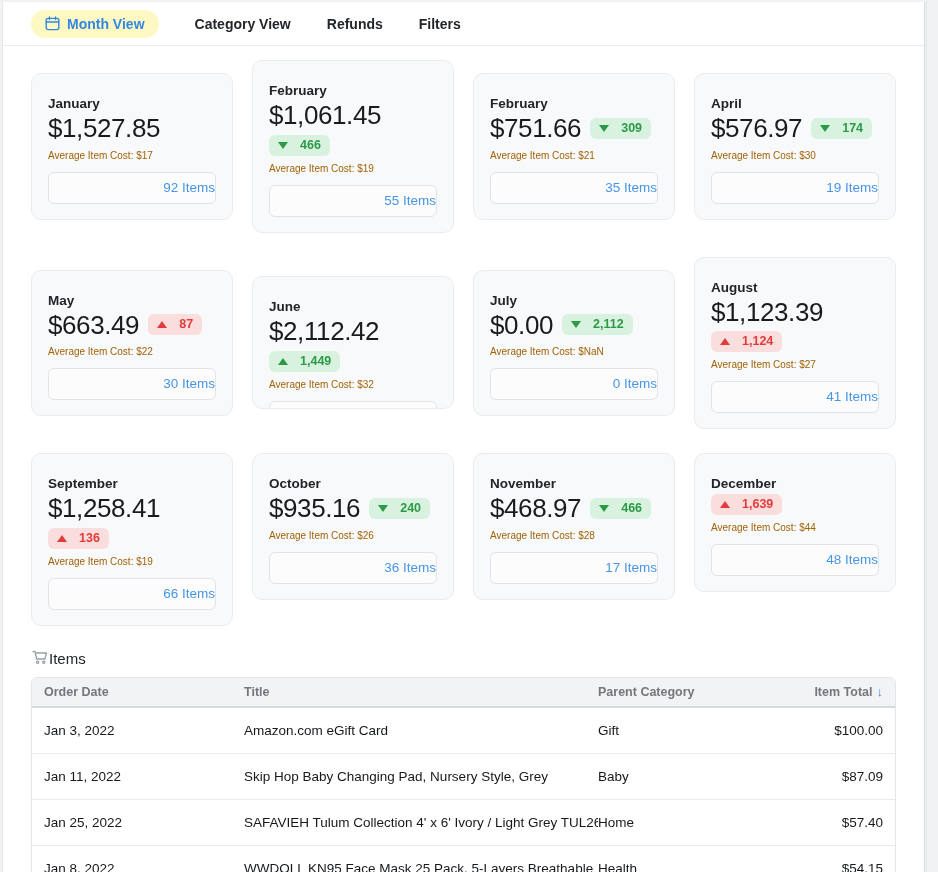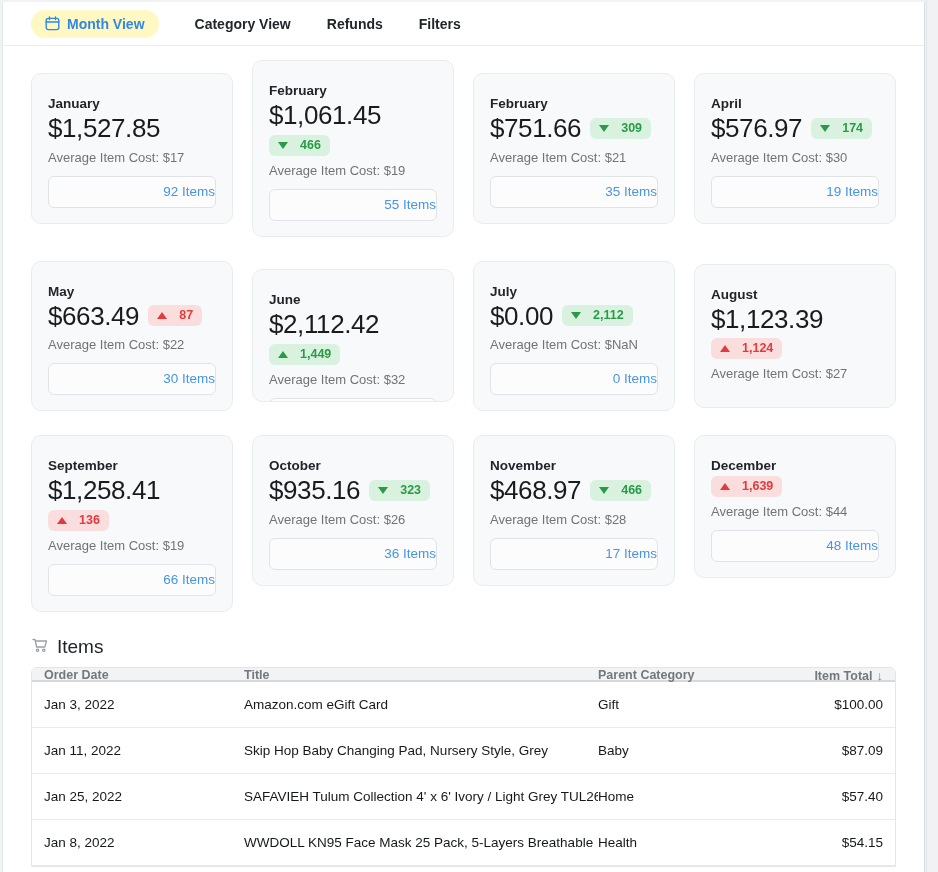--- a/index.html
+++ b/index.html
@@ -55,39 +55,39 @@
   .badge {
     display: inline-flex; align-items: center; gap: 12px;
     border-radius: 6px; padding: 3px 9px;
     font-size: 12.5px; font-weight: 700; line-height: 1.2;
   }
   .badge.green { background: #d9f2e0; color: #2a9a47; }
   .badge.red   { background: #fadddd; color: #e23b3b; }
   .tri { width: 0; height: 0; display: inline-block; }
   .tri.up   { border-left: 5px solid transparent; border-right: 5px solid transparent; border-bottom: 7px solid currentColor; }
   .tri.down { border-left: 5px solid transparent; border-right: 5px solid transparent; border-top: 7px solid currentColor; }
-  .avg { font-size: 13px; color: #737373; margin: 7px 0 11px 0; }
+  .avg { font-size: 10px; color: #a16207; margin: 7px 0 11px 0; }
   .items-btn {
     display: block; width: 100%; text-align: right;
     padding: 7px 0 8px 0; border: 1px solid #e0e3e7; border-radius: 6px;
     background: rgba(255,255,255,0.55);
     color: #4795e5; font-size: 13.5px; cursor: pointer;
   }
   
   .items-section { padding: 0 28px; }
   .section-title {
-    display: flex; align-items: center; gap: 9px;
-    font-size: 19px; color: #212529; margin: 14px 0 9px 1px;
+    display: flex; align-items: center; gap: 1px;
+    font-size: 15px; color: #212529; margin: 14px 0 9px 1px;
   }
   .table { border: 1px solid #e3e6e9; border-radius: 6px 6px 0 0; background: #fff; }
   .thead {
     display: grid; grid-template-columns: 200px 1fr 175px 110px;
     background: #f1f3f4; border-bottom: 2px solid #d5d9dc;
     border-radius: 5px 5px 0 0;
-    height: 14px; align-items: center; padding: 0 12px;
+    height: 30px; align-items: center; padding: 0 12px;
     font-size: 12.5px; font-weight: 700; color: #74787c;
   }
   .th { cursor: pointer; }
   .th.right { text-align: right; }
   .sort-arrow { color: #4795e5; font-size: 13px; margin-left: 4px; font-weight: 700; }
   .trow {
     display: grid; grid-template-columns: 200px 1fr 175px 110px;
     align-items: center; height: 46px; padding: 0 12px;
     border-bottom: 1px solid #e8eaec;
     font-size: 13.5px; color: #16191c; background: #fff; cursor: pointer;
@@ -215,20 +215,21 @@
         <div class="card">
           <div class="month-name">August</div>
           <div class="amount-row">
             <span class="amount">$1,123.39</span>
             <span class="badge red">
               <span class="tri up"></span>
               <span>1,124</span>
             </span>
           </div>
           <div class="avg">Average Item Cost: $27</div>
+          <button class="items-btn">41 Items</button>
         </div>
       </div>
       <div class="card-row top-align">
         <div class="card">
           <div class="month-name">September</div>
           <div class="amount-row">
             <span class="amount">$1,258.41</span>
             <span class="badge red">
               <span class="tri up"></span>
               <span>136</span>
@@ -236,21 +237,21 @@
           </div>
           <div class="avg">Average Item Cost: $19</div>
           <button class="items-btn">66 Items</button>
         </div>
         <div class="card">
           <div class="month-name">October</div>
           <div class="amount-row">
             <span class="amount">$935.16</span>
             <span class="badge green">
               <span class="tri down"></span>
-              <span>323</span>
+              <span>240</span>
             </span>
           </div>
           <div class="avg">Average Item Cost: $26</div>
           <button class="items-btn">36 Items</button>
         </div>
         <div class="card">
           <div class="month-name">November</div>
           <div class="amount-row">
             <span class="amount">$468.97</span>
             <span class="badge green">

